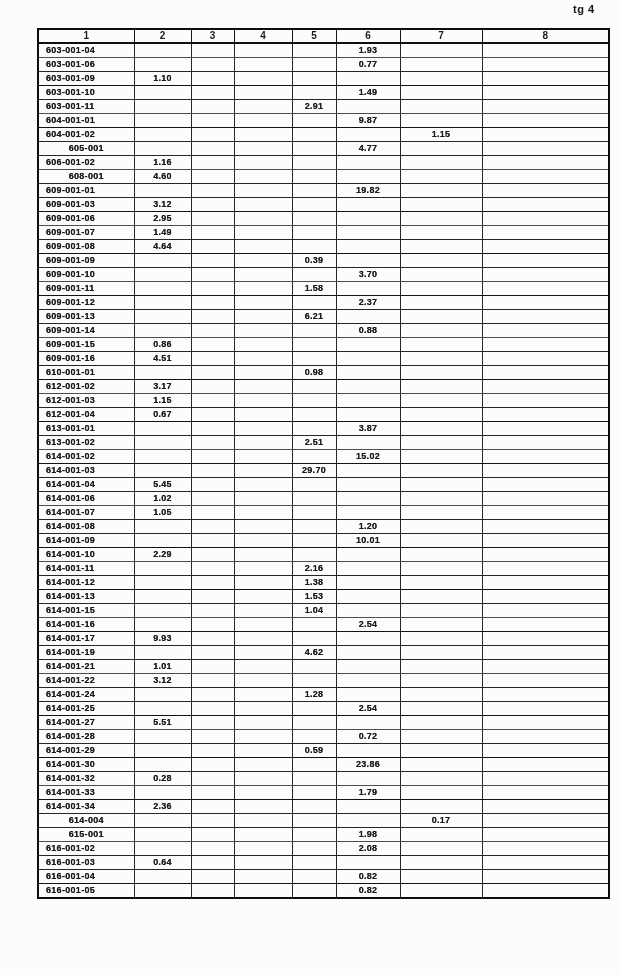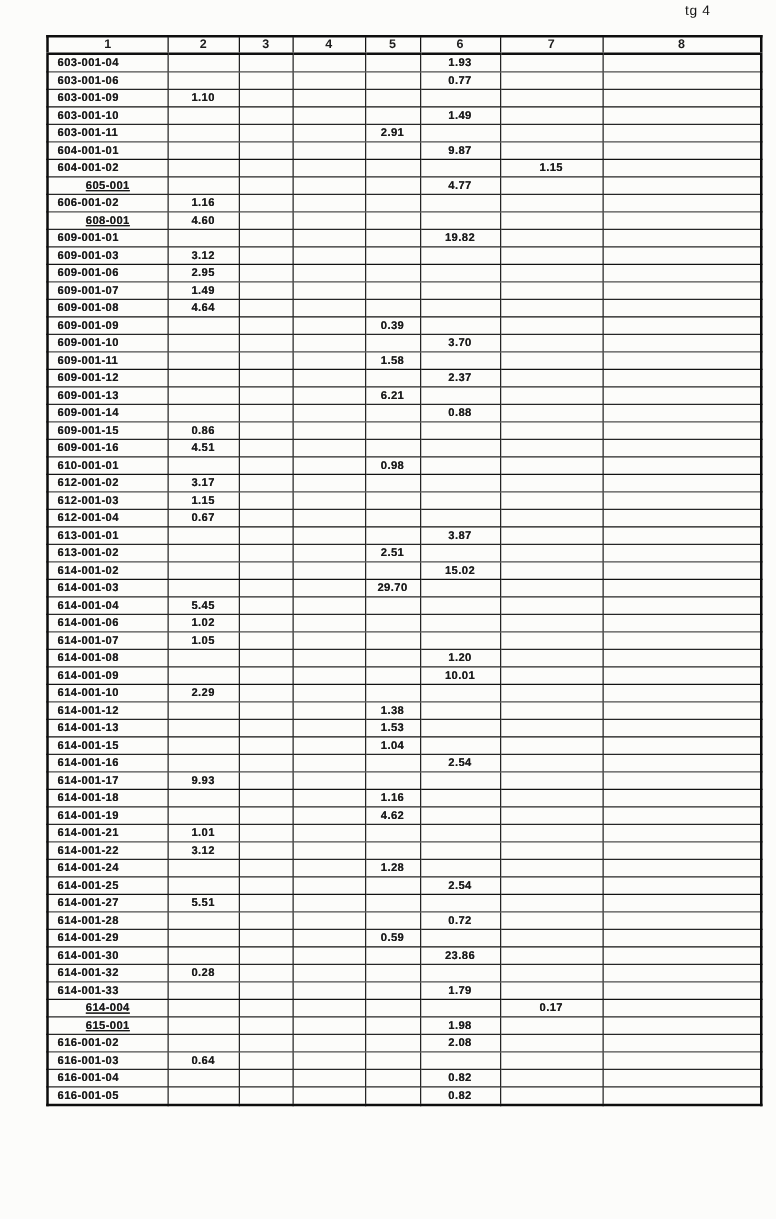--- a/index.html
+++ b/index.html
@@ -9,23 +9,23 @@
     font-family:"Liberation Sans",sans-serif;
     position:relative;
     overflow:hidden;
   }
   .page{
     position:absolute;inset:0;
     background:#fcfcfa;
   }
   .page-label{
     position:absolute;
-    top:3px;left:548px;
+    top:3px;left:573px;
     font-size:11px;
-    font-weight:normal;
+    font-weight:bold;
     color:#151515;
     letter-spacing:0.5px;
   }
   table.scan-table{
     position:absolute;
     top:28px;left:37px;
     width:571px;
     border-collapse:collapse;
     table-layout:fixed;
     border:2px solid #0d0d0d;
@@ -54,21 +54,20 @@
     overflow:hidden;
     text-shadow:0 0 0.5px #444;
   }
   .scan-table td.id-cell{
     text-align:left;
     padding-left:7px;
   }
   .scan-table td.id-cell.ctr{
     text-align:center;
     padding-left:0;
-    text-decoration:underline;
   }
   .scan-table td.val-cell{
     text-align:center;
   }
   
   .scan-table tbody tr:nth-child(3n) td{border-bottom-color:#111111;}
   .scan-table tbody tr:nth-child(4n+1) td{border-bottom-color:#4d4d4d;}
   .scan-table tbody tr:nth-child(7n) td{border-top-color:#0a0a0a;}
 </style>
 </head>
@@ -466,20 +465,30 @@
           <td class="id-cell">614-001-10</td>
           <td class="val-cell">2.29</td>
           <td class="val-cell"></td>
           <td class="val-cell"></td>
           <td class="val-cell"></td>
           <td class="val-cell"></td>
           <td class="val-cell"></td>
           <td class="val-cell"></td>
         </tr>
         <tr>
+          <td class="id-cell">614-001-11</td>
+          <td class="val-cell"></td>
+          <td class="val-cell"></td>
+          <td class="val-cell"></td>
+          <td class="val-cell">2.16</td>
+          <td class="val-cell"></td>
+          <td class="val-cell"></td>
+          <td class="val-cell"></td>
+        </tr>
+        <tr>
           <td class="id-cell">614-001-12</td>
           <td class="val-cell"></td>
           <td class="val-cell"></td>
           <td class="val-cell"></td>
           <td class="val-cell">1.38</td>
           <td class="val-cell"></td>
           <td class="val-cell"></td>
           <td class="val-cell"></td>
         </tr>
         <tr>
@@ -516,30 +525,20 @@
           <td class="id-cell">614-001-17</td>
           <td class="val-cell">9.93</td>
           <td class="val-cell"></td>
           <td class="val-cell"></td>
           <td class="val-cell"></td>
           <td class="val-cell"></td>
           <td class="val-cell"></td>
           <td class="val-cell"></td>
         </tr>
         <tr>
-          <td class="id-cell">614-001-18</td>
-          <td class="val-cell"></td>
-          <td class="val-cell"></td>
-          <td class="val-cell"></td>
-          <td class="val-cell">1.16</td>
-          <td class="val-cell"></td>
-          <td class="val-cell"></td>
-          <td class="val-cell"></td>
-        </tr>
-        <tr>
           <td class="id-cell">614-001-19</td>
           <td class="val-cell"></td>
           <td class="val-cell"></td>
           <td class="val-cell"></td>
           <td class="val-cell">4.62</td>
           <td class="val-cell"></td>
           <td class="val-cell"></td>
           <td class="val-cell"></td>
         </tr>
         <tr>
@@ -632,20 +631,30 @@
           <td class="val-cell"></td>
           <td class="val-cell"></td>
         </tr>
         <tr>
           <td class="id-cell">614-001-33</td>
           <td class="val-cell"></td>
           <td class="val-cell"></td>
           <td class="val-cell"></td>
           <td class="val-cell"></td>
           <td class="val-cell">1.79</td>
+          <td class="val-cell"></td>
+          <td class="val-cell"></td>
+        </tr>
+        <tr>
+          <td class="id-cell">614-001-34</td>
+          <td class="val-cell">2.36</td>
+          <td class="val-cell"></td>
+          <td class="val-cell"></td>
+          <td class="val-cell"></td>
+          <td class="val-cell"></td>
           <td class="val-cell"></td>
           <td class="val-cell"></td>
         </tr>
         <tr>
           <td class="id-cell ctr">614-004</td>
           <td class="val-cell"></td>
           <td class="val-cell"></td>
           <td class="val-cell"></td>
           <td class="val-cell"></td>
           <td class="val-cell"></td>

